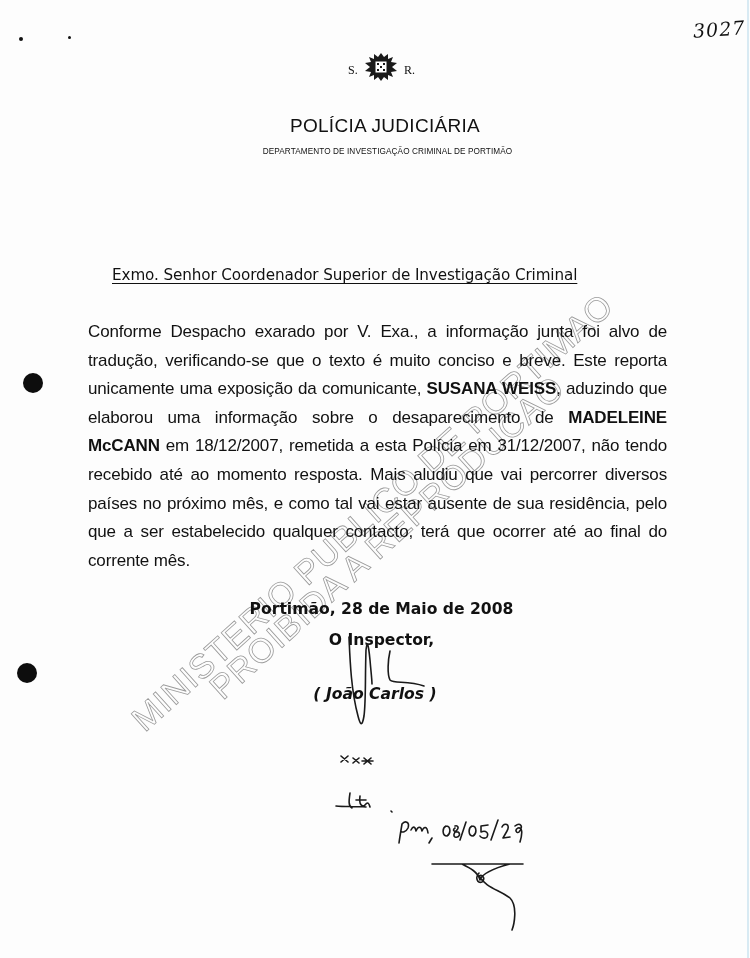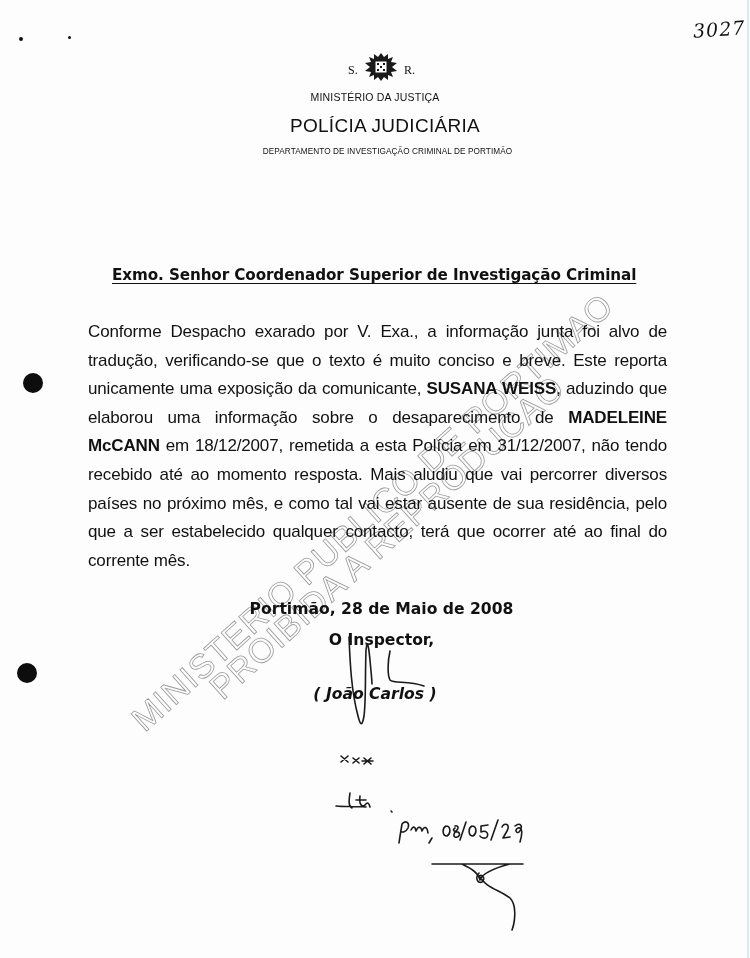--- a/index.html
+++ b/index.html
@@ -21,21 +21,21 @@
               font-family:"Liberation Sans", sans-serif; font-size:10.5px; letter-spacing:0.2px; }
   .police { position:absolute; left:0; width:770px; top:115px; text-align:center;
             font-family:"Liberation Sans", sans-serif; font-size:19px; letter-spacing:0.3px; }
   .dept { position:absolute; left:0; width:775px; top:147px; text-align:center;
           font-family:"Liberation Sans", sans-serif; font-size:8.2px; letter-spacing:0.1px; }
 
   .nuipc { position:absolute; right:80px; top:183px; font-family:"DejaVu Sans", sans-serif;
            font-weight:bold; font-size:15px; letter-spacing:0.3px; }
 
   .addressee { position:absolute; left:112px; top:266px; font-family:"DejaVu Sans", sans-serif;
-               font-weight:bold; font-size:15.2px; text-decoration:underline; text-underline-offset:3px;
+               font-weight:normal; font-size:15.2px; text-decoration:underline; text-underline-offset:3px;
                white-space:nowrap; letter-spacing:-0.1px; }
 
   .body-text { position:absolute; left:88px; top:318px; width:579px;
                font-family:Liberation Sans, sans-serif; font-size:17px; line-height:28.6px;
                text-align:justify; letter-spacing:-0.15px; }
   .body-text b { font-weight:bold; }
 
   .place-date { position:absolute; left:0; width:763px; top:600px; text-align:center;
                 font-family:"DejaVu Sans", sans-serif; font-weight:bold; font-size:15.6px; }
   .signer-title { position:absolute; left:0; width:763px; top:631px; text-align:center;
@@ -73,21 +73,20 @@
     <g fill="#1a1a1a">
       <rect x="13" y="11" width="2" height="2"></rect>
         <rect x="19" y="11" width="2" height="2"></rect>
       <rect x="16" y="14" width="2" height="2"></rect>
       <rect x="13" y="17" width="2" height="2"></rect>
         <rect x="19" y="17" width="2" height="2"></rect>
     </g>
   </svg>
   <div class="sr" style="left:404px;">R.</div>
 
-  <div class="ministry">MINISTÉRIO DA JUSTIÇA</div>
   <div class="police">POLÍCIA JUDICIÁRIA</div>
   <div class="dept">DEPARTAMENTO DE INVESTIGAÇÃO CRIMINAL DE PORTIMÃO</div>
 
 
   <div class="addressee">Exmo. Senhor Coordenador Superior de Investigação Criminal</div>
 
   <div class="watermark" style="left:150px;top:700px;transform:rotate(-42deg);">MINISTERIO PUBLICO DE PORTIMAO</div>
   <div class="watermark" style="left:228px;top:668px;transform:rotate(-42deg);">PROIBIDA A REPRODUCAO</div>
 
   <div class="body-text"><span>Conforme Despacho exarado por V. Exa., a informação junta foi alvo de tradução, verificando-se que o texto é muito conciso e breve. Este reporta unicamente uma exposição da comunicante, </span><b>SUSANA WEISS</b><span>, aduzindo que elaborou uma informação sobre o desaparecimento de </span><b>MADELEINE McCANN</b><span> em 18/12/2007, remetida a esta Polícia em 31/12/2007, não tendo recebido até ao momento resposta. Mais aludiu que vai percorrer diversos países no próximo mês, e como tal vai estar ausente de sua residência, pelo que a ser estabelecido qualquer contacto, terá que ocorrer até ao final do corrente mês.</span></div>

